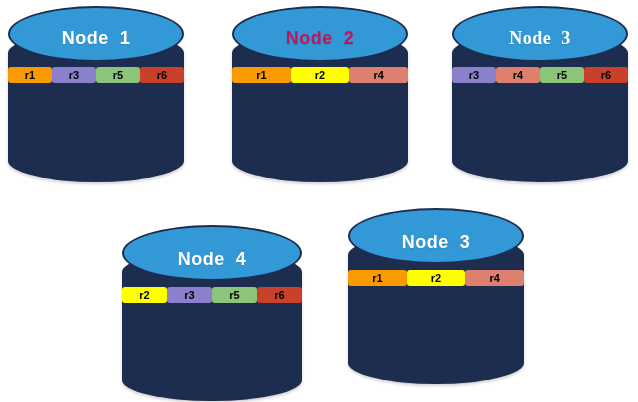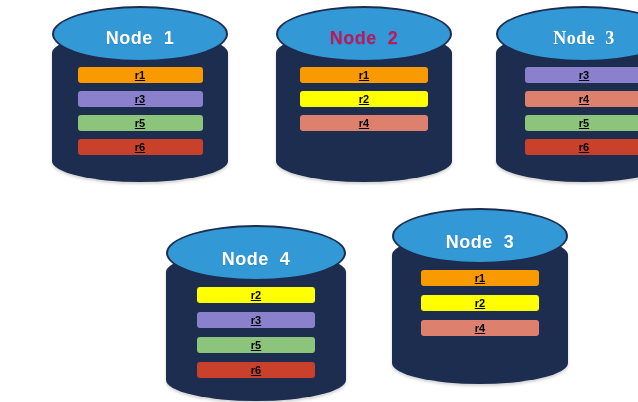--- a/index.html
+++ b/index.html
@@ -11,21 +11,20 @@
     width: 638px;
     height: 402px;
     position: relative;
     overflow: hidden;
     font-family: "Liberation Sans", sans-serif;
   }
 
   #diagram {
     position: absolute;
     inset: 0;
-    margin-left: 44px;
   }
 
   .node {
     position: absolute;
   }
 
   
   .cyl-body {
     position: absolute;
     left: 0;
@@ -57,23 +56,22 @@
     white-space: pre;
     text-shadow: 0 1px 1px rgba(0,0,0,0.12);
   }
 
   .replicas {
     position: absolute;
     left: 0;
     right: 0;
     z-index: 5;
     display: flex;
-    flex-direction: column;
+    flex-direction: row;
     align-items: center;
-    text-decoration: underline;
   }
   .replica {
     box-sizing: border-box;
     border-radius: 3px;
     color: #000000;
     font-weight: bold;
     text-align: center;
     display: flex;
     align-items: center;
     justify-content: center;

